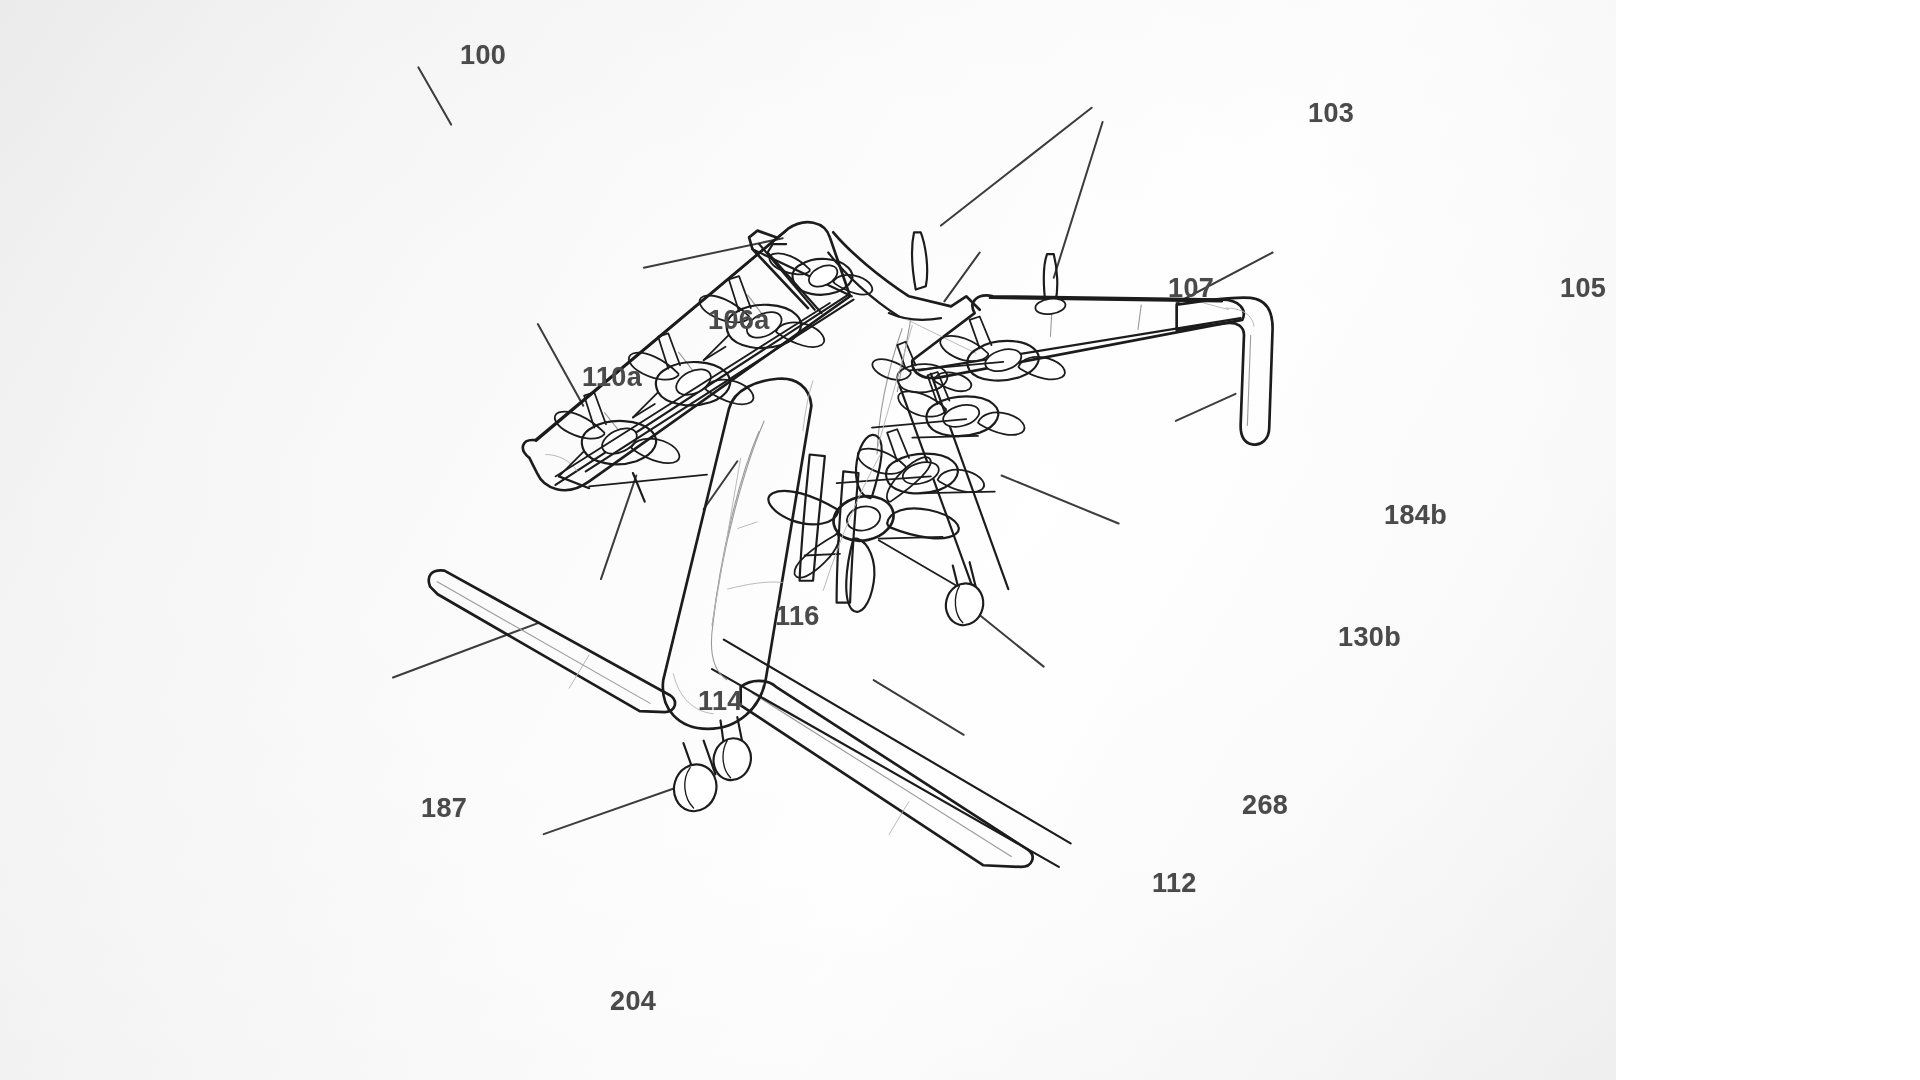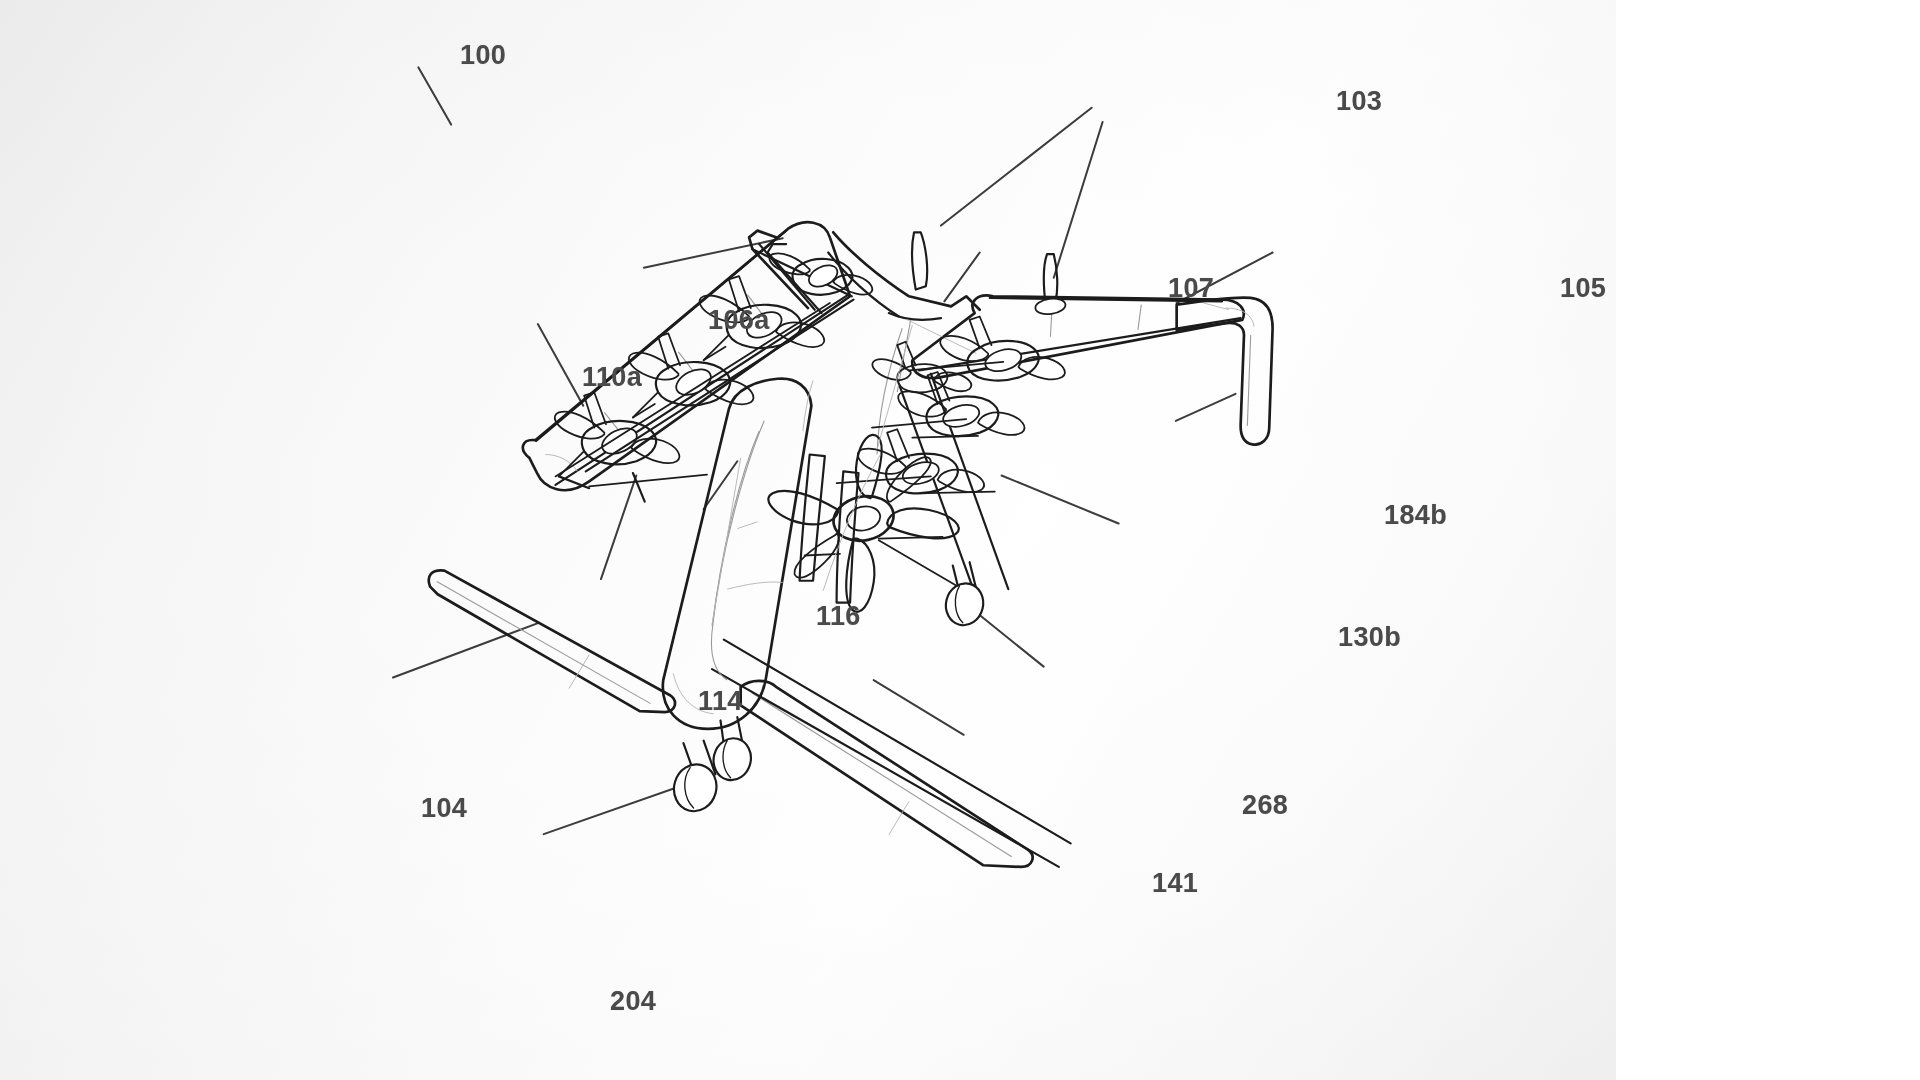--- a/index.html
+++ b/index.html
@@ -291,27 +291,27 @@
     <g>
       <path class="faint2" d="M1046,540 C1020,586 996,646 978,702"></path>
       <path class="faint2" d="M966,452 C960,470 956,492 954,512"></path>
       <path class="faint2" d="M1084,386 L1042,534"></path>
       <path class="faint2" d="M880,544 L846,742"></path>
     </g>
 
   </svg>
 
   <div class="lbl" style="left:460px;top:40px;">100</div>
-  <div class="lbl" style="left:1308px;top:86px;margin-left:28px;">103</div>
-  <div class="lbl" style="left:421px;top:793px;">104</div>
+  <div class="lbl" style="left:1308px;top:98px;">103</div>
+  <div class="lbl" style="left:421px;top:793px;">187</div>
   <div class="lbl" style="left:1522px;top:273px;margin-left:38px;">105</div>
   <div class="lbl" style="left:708px;top:305px;">106a</div>
   <div class="lbl" style="left:1384px;top:500px;">184b</div>
   <div class="lbl" style="left:1168px;top:273px;">107</div>
   <div class="lbl" style="left:582px;top:362px;">110a</div>
   <div class="lbl" style="left:1338px;top:622px;">130b</div>
-  <div class="lbl" style="left:1152px;top:868px;">141</div>
+  <div class="lbl" style="left:1152px;top:868px;">112</div>
   <div class="lbl" style="left:698px;top:686px;">114</div>
-  <div class="lbl" style="left:816px;top:601px;text-align:center;">116</div>
+  <div class="lbl" style="left:775px;top:601px;text-align:center;">116</div>
   <div class="lbl" style="left:1242px;top:790px;">268</div>
   <div class="lbl" style="left:610px;top:986px;text-align:center;">204</div>
 
 </div>
 
 </body></html>

